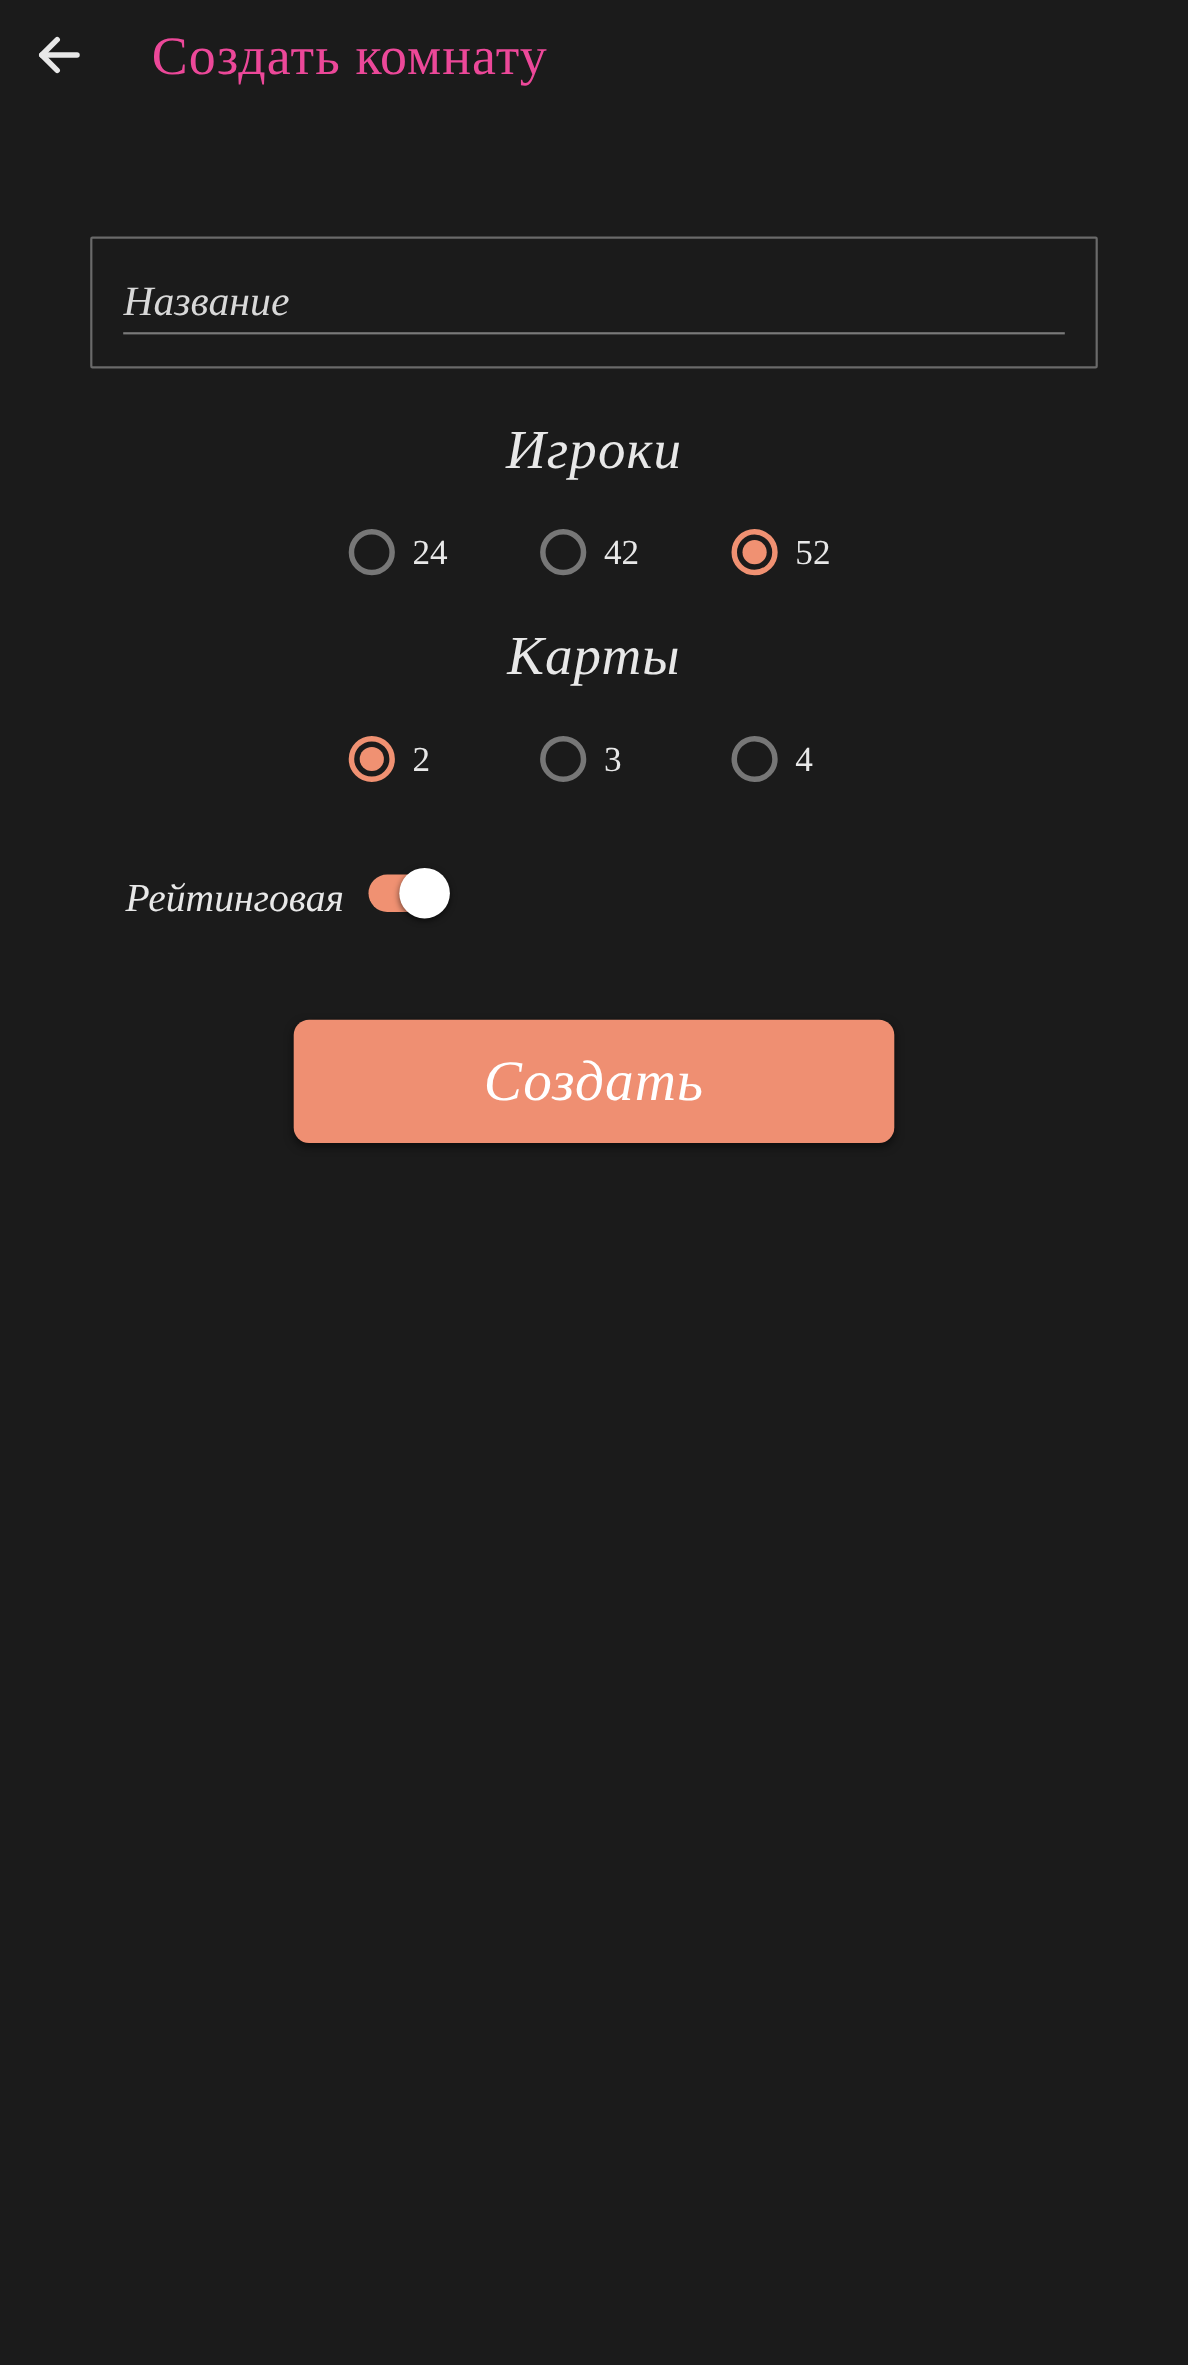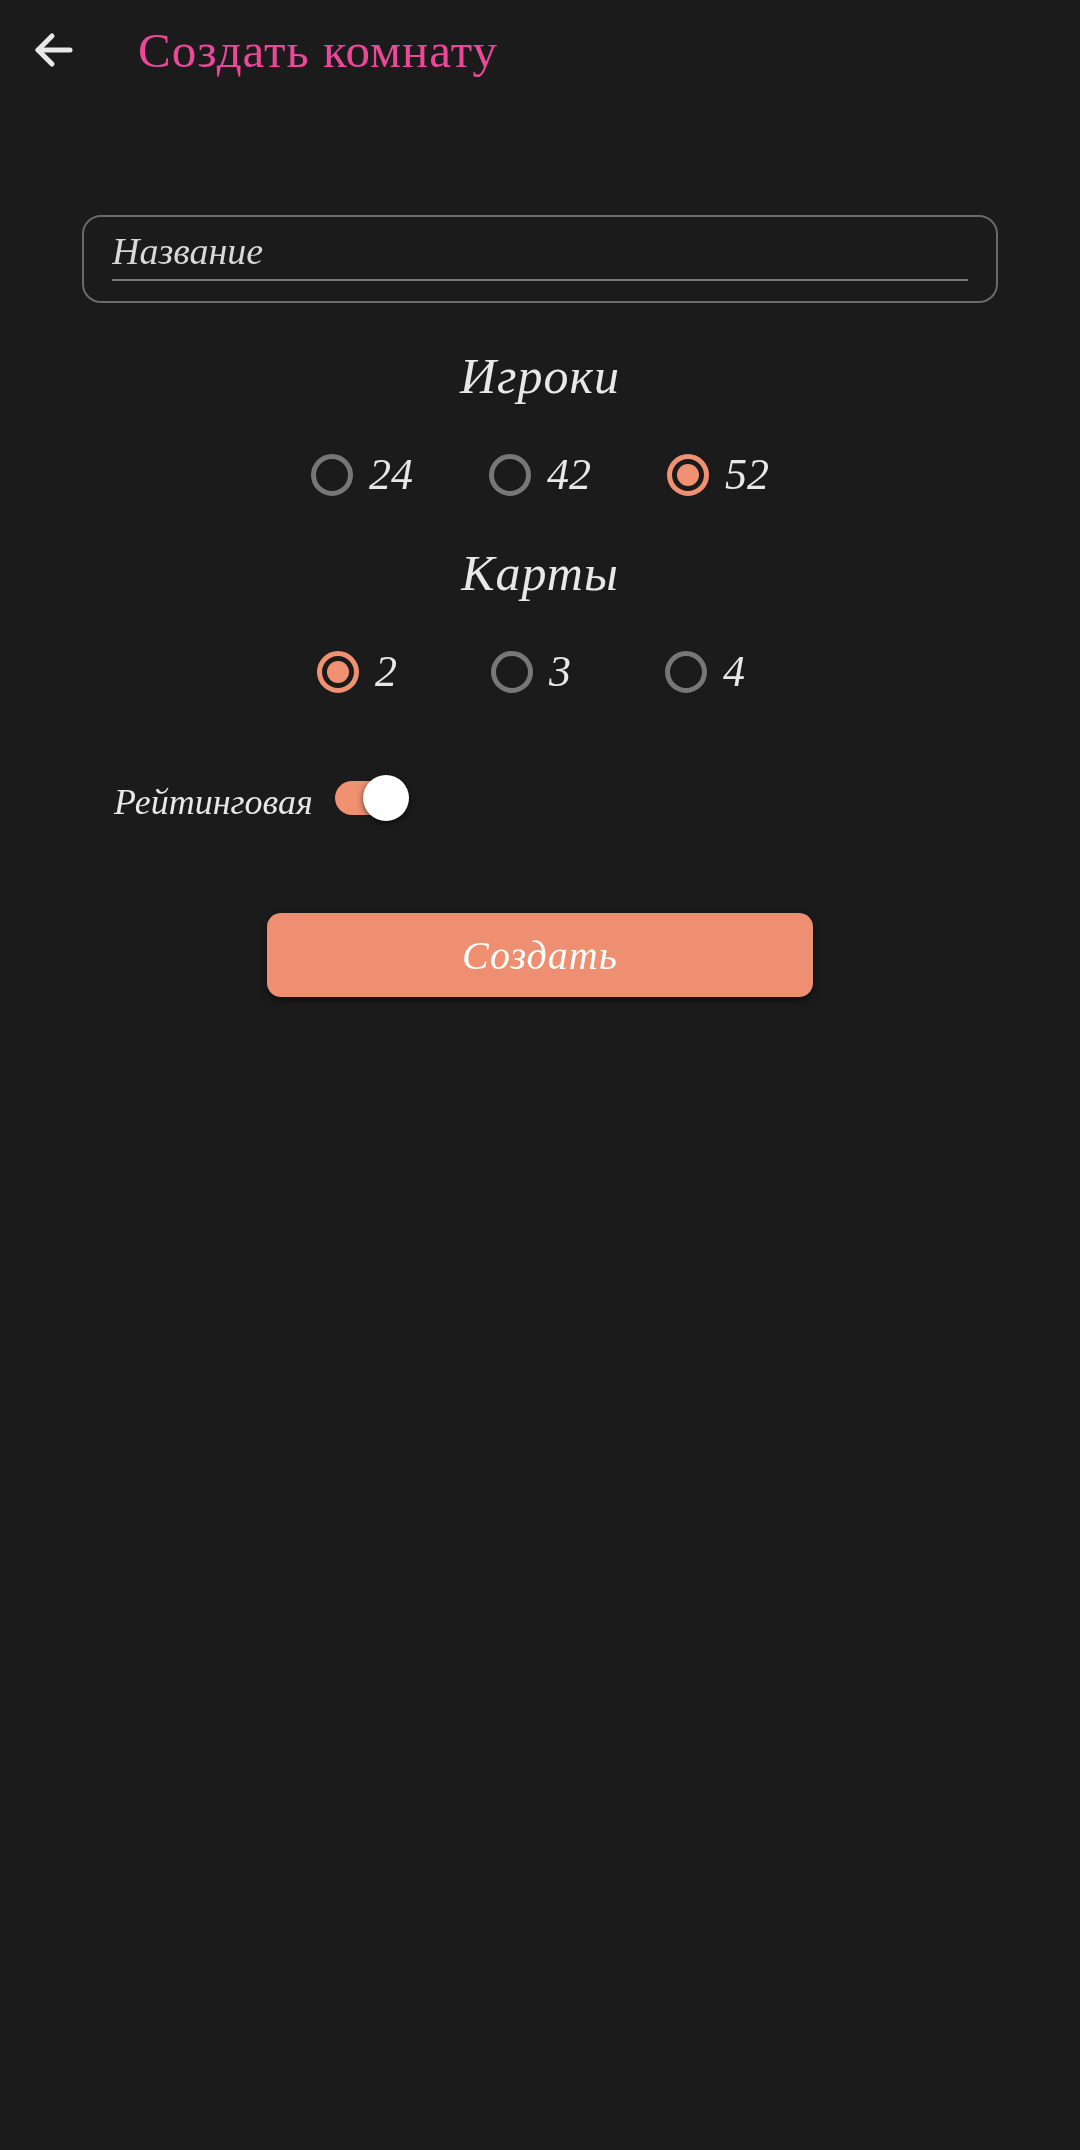--- a/index.html
+++ b/index.html
@@ -30,25 +30,25 @@
     font-size: 49px;
     font-weight: 400;
     color: #ec4899;
     letter-spacing: 1px;
   }
   .content {
     padding: 115px 82px 0 82px;
   }
   .name-field {
     border: 2px solid #6a6a6a;
-    border-radius: 19px;
+    border-radius: 2px;
     padding: 24px 28px 20px 28px;
-    height: 88px;
-    display: flex;
-    align-items: flex-end;
+    height: 120px;
+    display: flex;
+    align-items: center;
   }
   .name-input {
     width: 100%;
     background: transparent;
     border: none;
     border-bottom: 2px solid #7a7a7a;
     color: #e8e8e8;
     font-size: 38px;
     font-style: italic;
     font-family: inherit;
@@ -91,22 +91,21 @@
   .radio-ring.selected { border-color: #f09172; }
   .radio-dot {
     width: 22px;
     height: 22px;
     border-radius: 50%;
     background: #f09172;
     display: none;
   }
   .radio-ring.selected .radio-dot { display: block; }
   .radio-label {
-    font-size: 44px;
-    font-style: italic;
+    font-size: 32px;
     min-width: 40px;
   }
   .toggle-row {
     display: flex;
     gap: 22px;
     margin-top: 84px;
     padding-left: 32px;
   }
   .toggle-label {
     font-size: 36px;
@@ -126,27 +125,27 @@
     top: -6px;
     width: 46px;
     height: 46px;
     background: #fff;
     border-radius: 50%;
     box-shadow: 0 2px 6px rgba(0,0,0,0.6);
   }
   .create-button {
     display: block;
     width: 546px;
-    height: 84px;
+    height: 112px;
     margin: 90px auto 0 auto;
     background: #ef8f72;
     border: none;
     border-radius: 14px;
     color: #fff;
-    font-size: 40px;
+    font-size: 52px;
     font-style: italic;
     font-family: inherit;
     letter-spacing: 1px;
     cursor: pointer;
     box-shadow: 0 3px 8px rgba(0,0,0,0.5);
   }
 </style>
 </head>
 <body>
 

